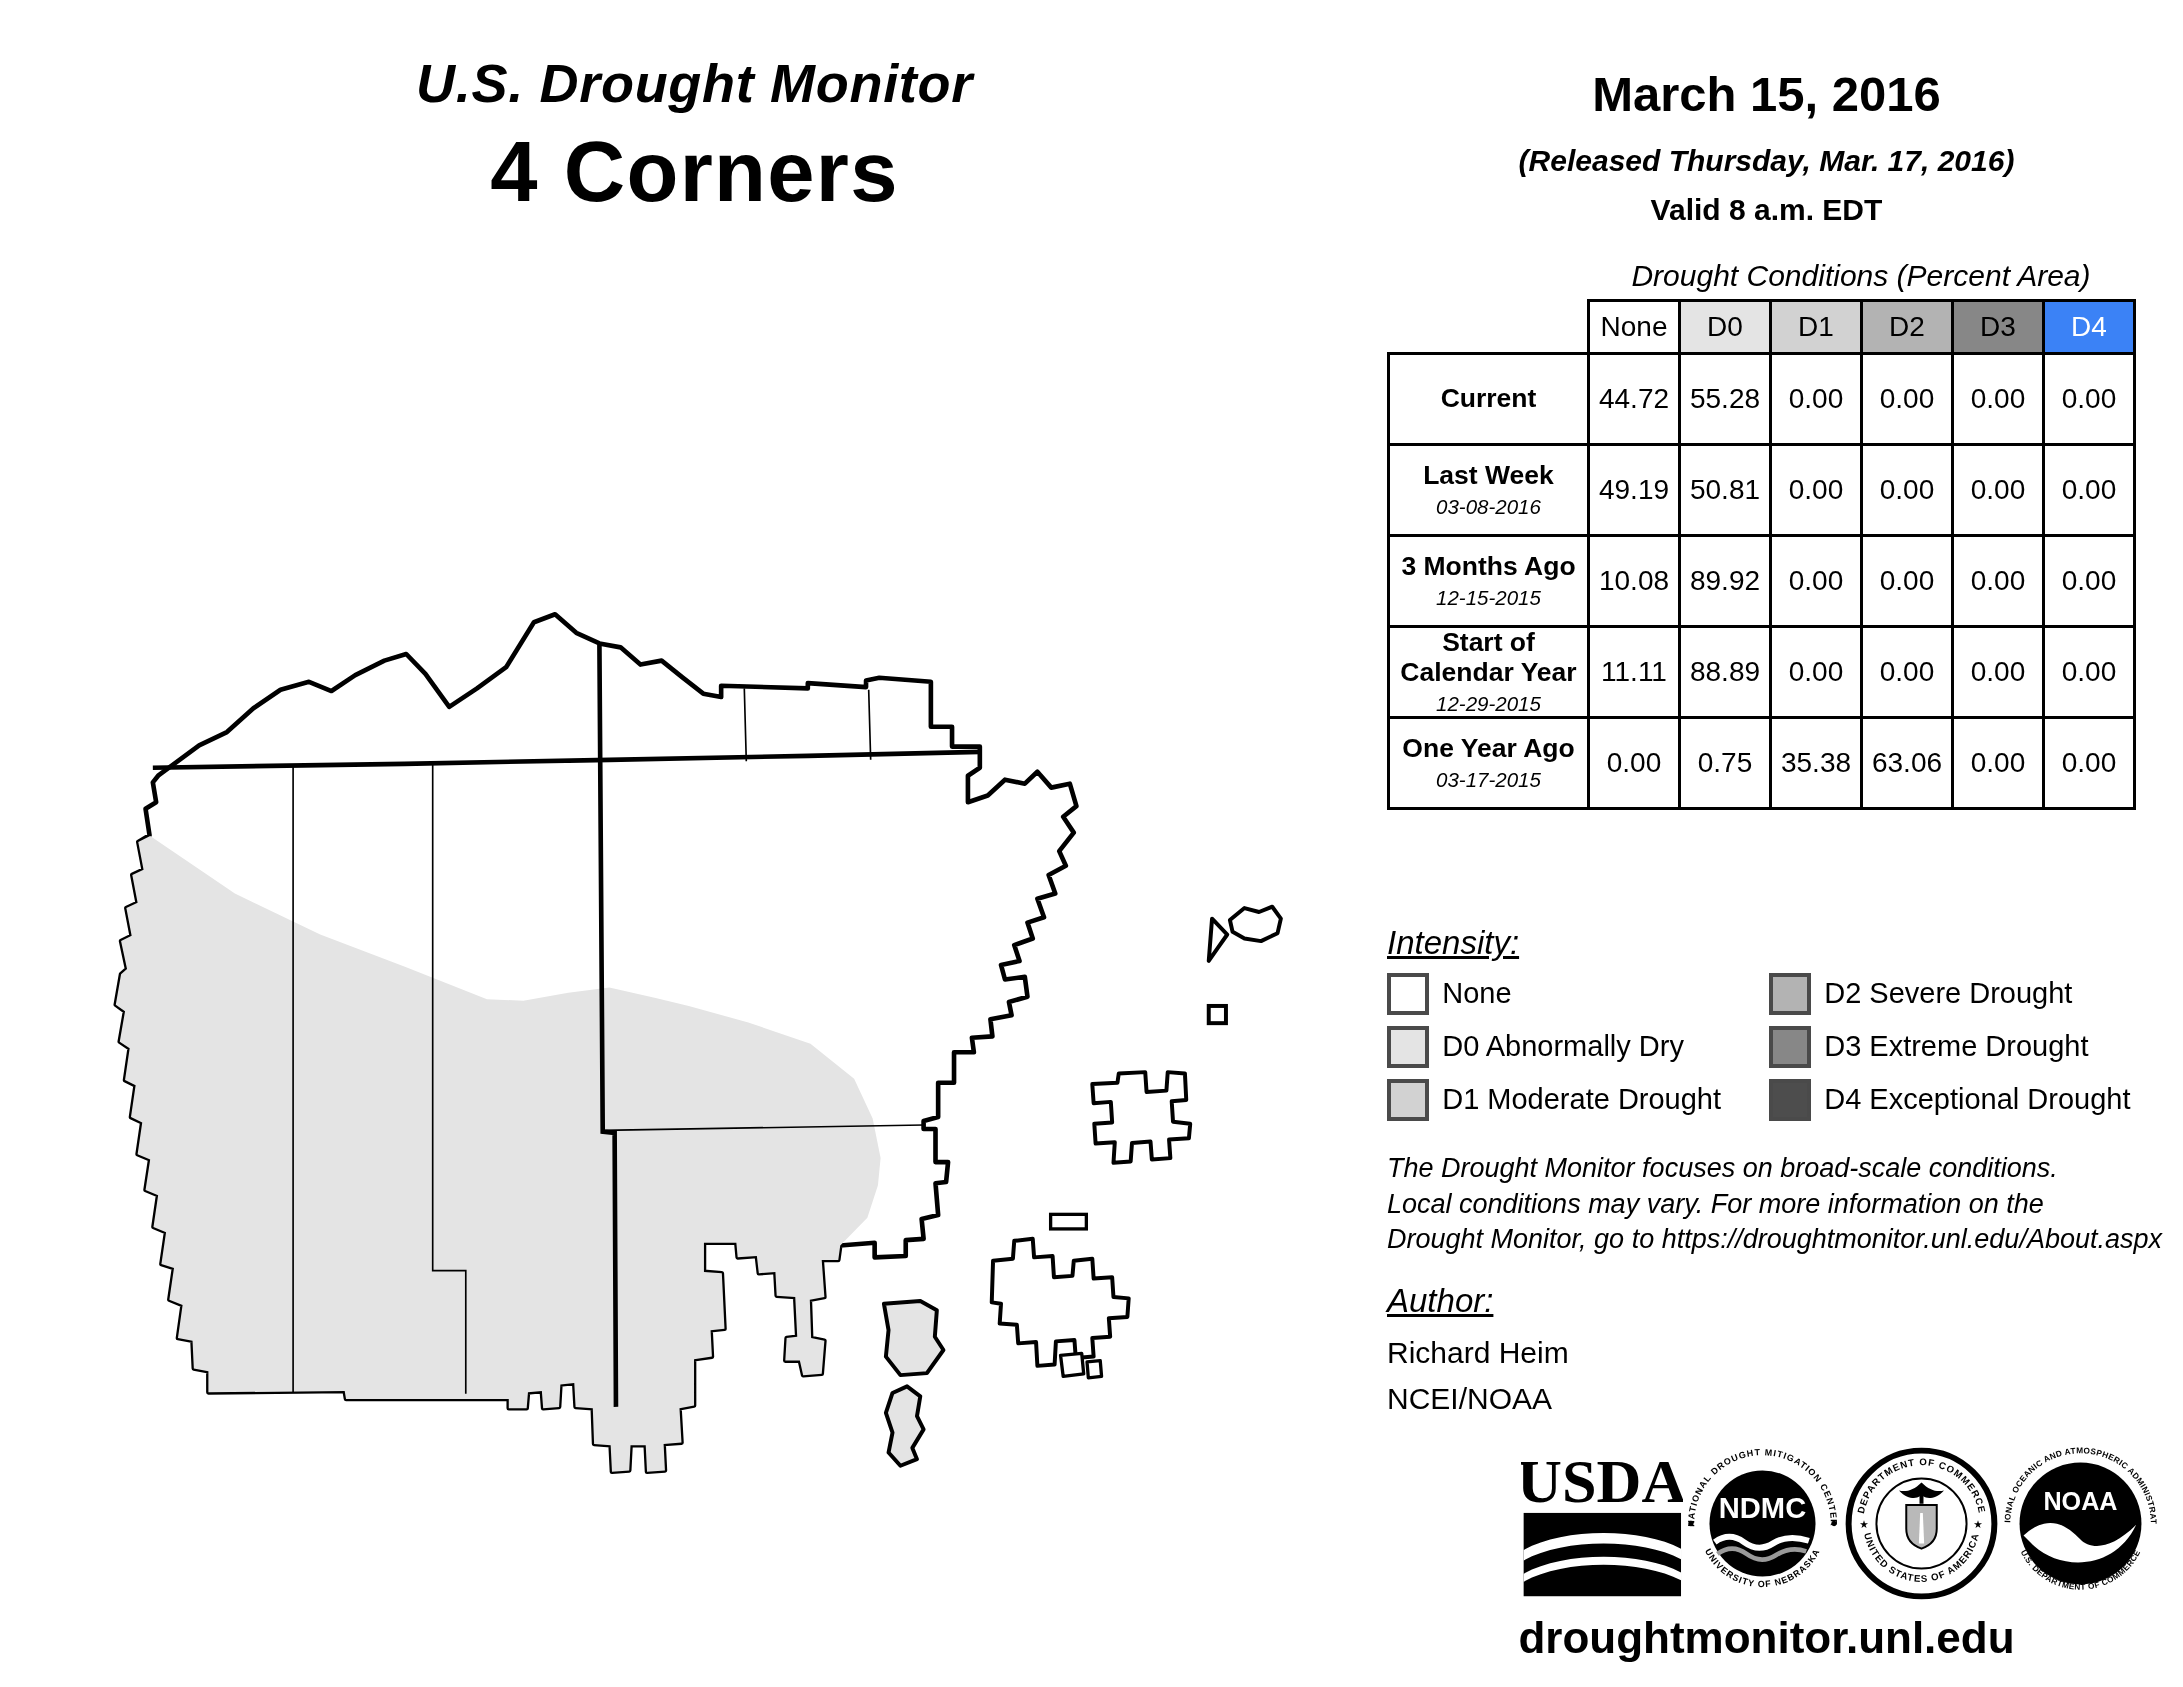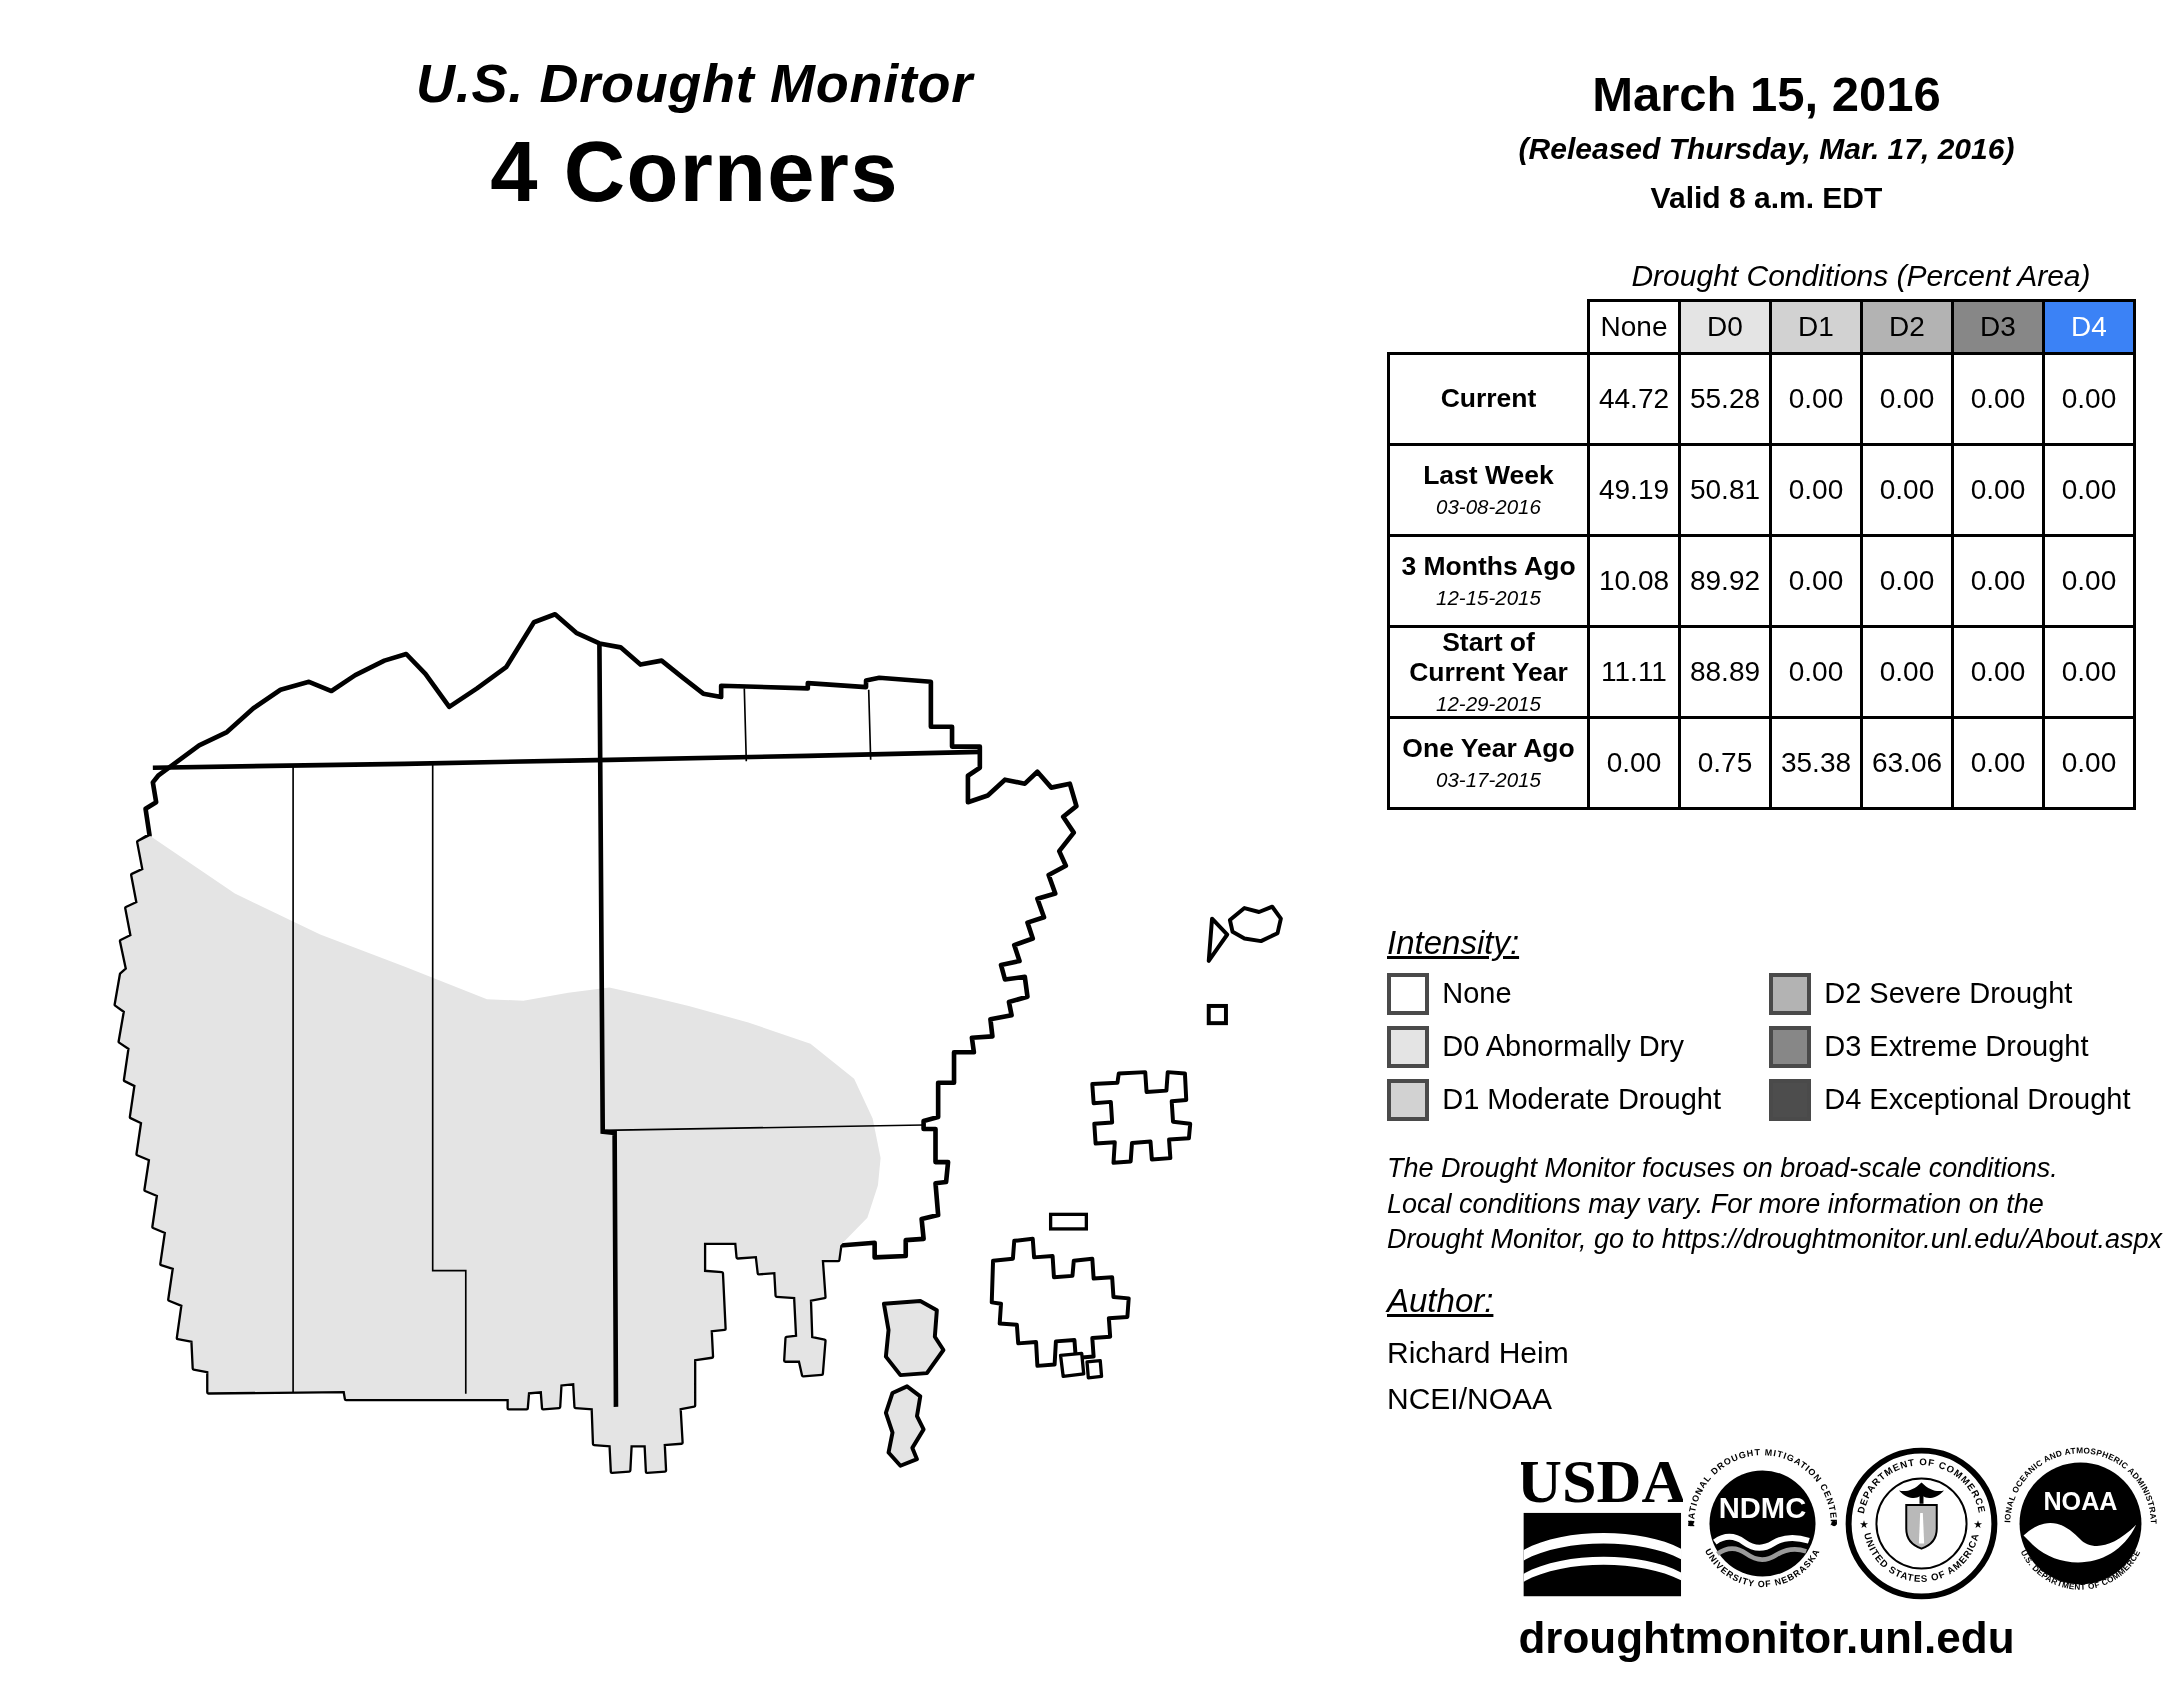--- a/index.html
+++ b/index.html
@@ -10,21 +10,21 @@
   .abs { position:absolute; }
 
   
   #title-block { left:132px; top:52px; width:1125px; text-align:center; }
   #main-title { font-size:54px; font-weight:bold; font-style:italic; letter-spacing:0.7px; }
   #region-title { font-size:85px; font-weight:bold; margin-top:9.3px; letter-spacing:1.3px; }
 
   
   #date-block { left:1376px; top:66px; width:781px; text-align:center; }
   #report-date { font-size:49px; font-weight:bold; }
-  #released-line { font-size:30px; font-weight:bold; font-style:italic; margin-top:10px; }
+  #released-line { font-size:30px; font-weight:bold; font-style:italic; margin-top:22px; }
   #valid-line { font-size:30px; font-weight:bold; margin-top:14.6px; }
 
   #table-title { left:1588px; top:259px; width:546px; text-align:center;
                  font-size:30px; font-style:italic; }
 
   
   #dm-table { left:1387px; top:299px; border-collapse:collapse; table-layout:fixed; }
   #dm-table col.c-label { width:200px; }
   #dm-table col.c-val { width:91px; }
   #dm-table th, #dm-table td { border:3.3px solid #000; text-align:center; vertical-align:middle; }
@@ -199,21 +199,21 @@
         </td>
         <td class="val">10.08</td>
         <td class="val">89.92</td>
         <td class="val">0.00</td>
         <td class="val">0.00</td>
         <td class="val">0.00</td>
         <td class="val">0.00</td>
       </tr>
       <tr>
         <td class="rowlabel">
-          <div class="rl">Start of Current Year</div>
+          <div class="rl">Start of Calendar Year</div>
           <div class="rd">12-29-2015</div>
         </td>
         <td class="val">11.11</td>
         <td class="val">88.89</td>
         <td class="val">0.00</td>
         <td class="val">0.00</td>
         <td class="val">0.00</td>
         <td class="val">0.00</td>
       </tr>
       <tr>

